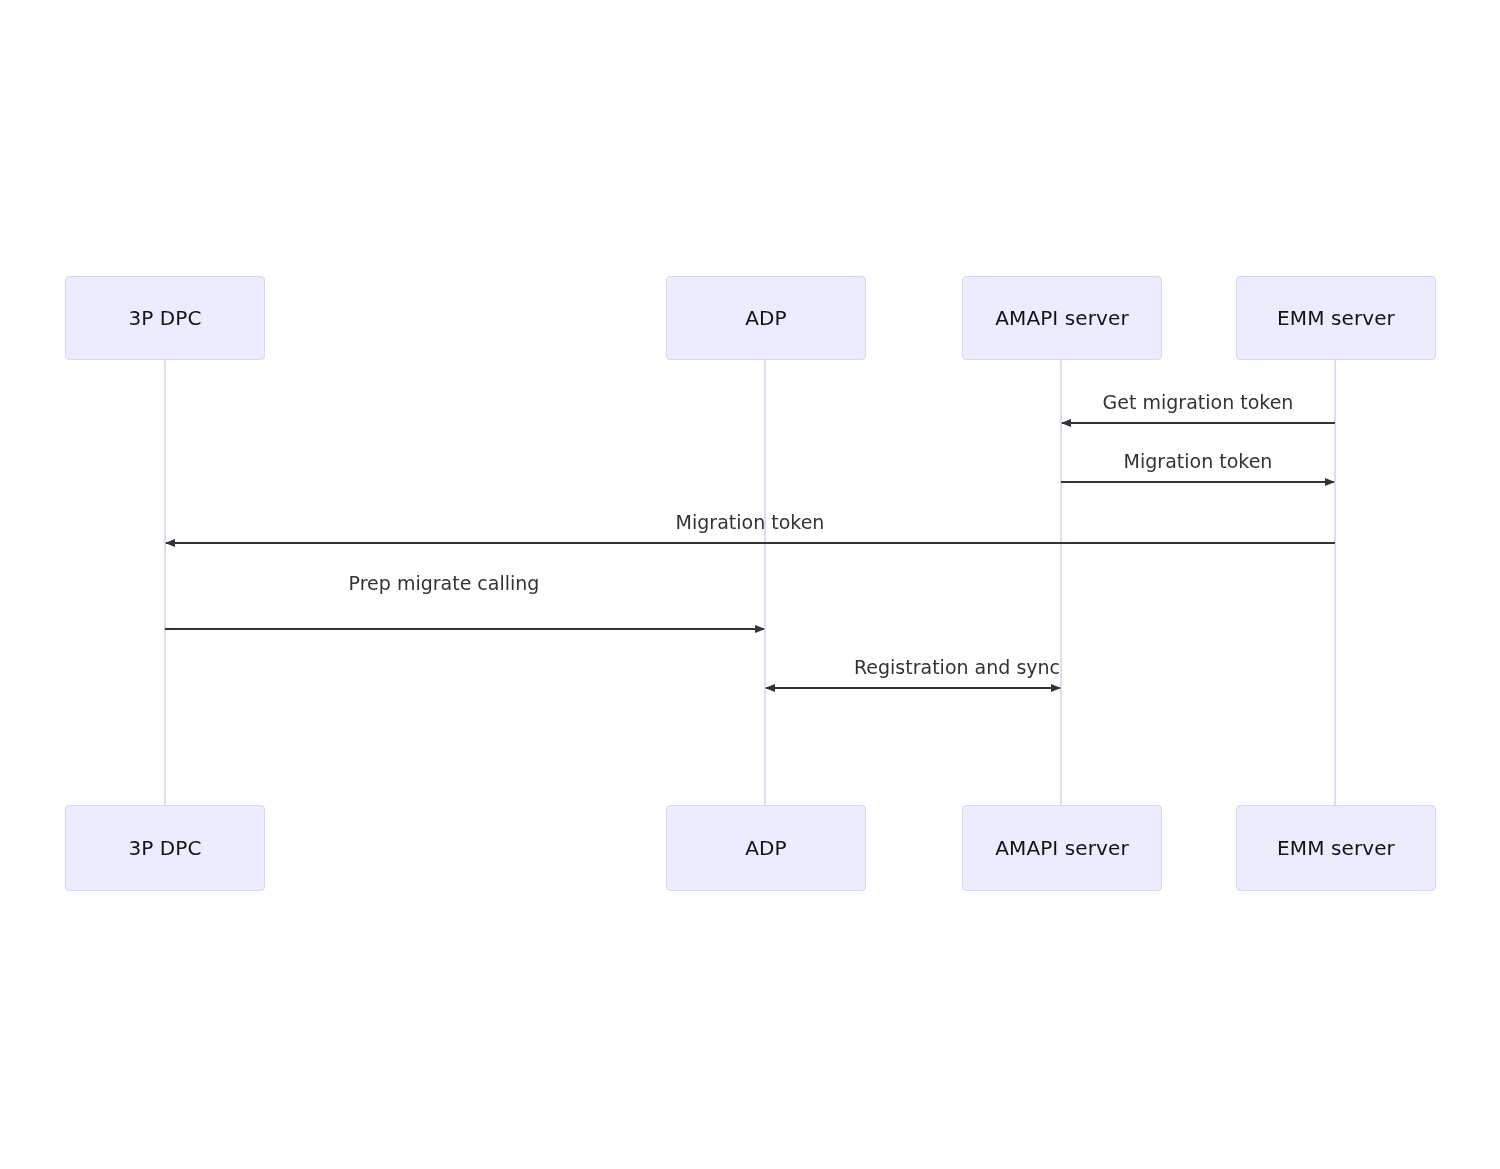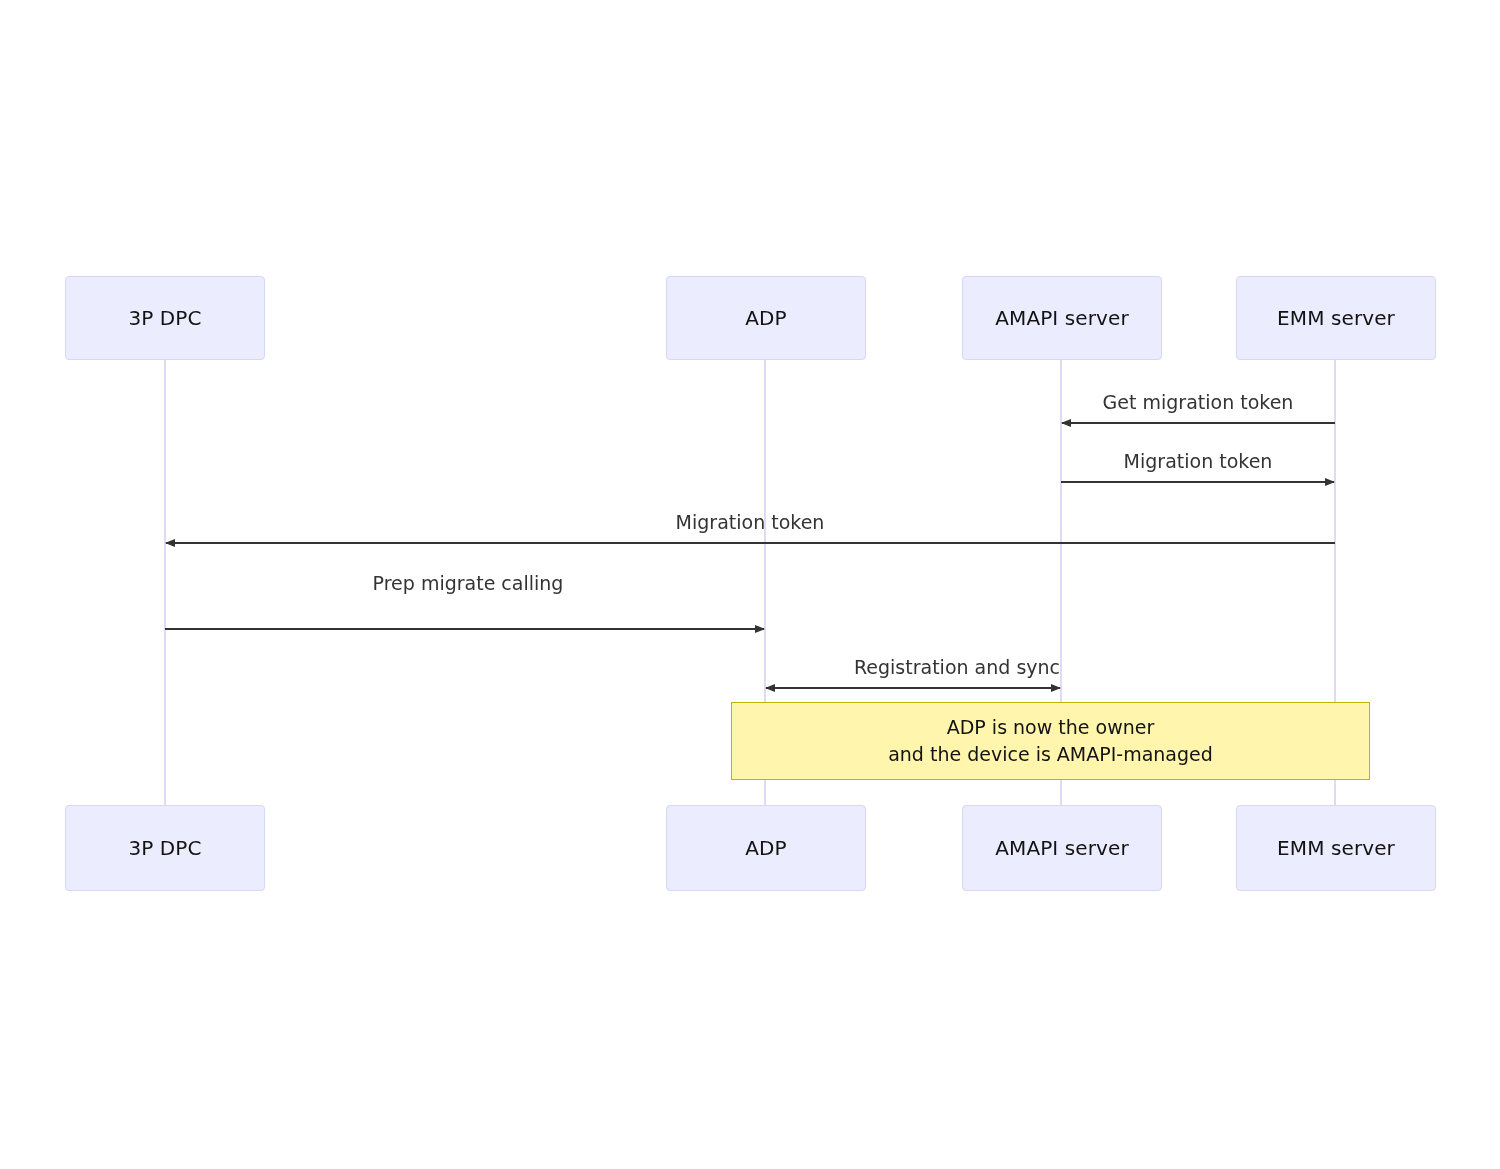--- a/index.html
+++ b/index.html
@@ -115,29 +115,26 @@
       </div>
       <div class="actor-box" style="left: 1236px; top: 276px; width: 200px; height: 84px;">
         <span class="actor-label">EMM server</span>
       </div>
     </div>
 
   <div id="labels">
       <div class="msg-label" style="left: 1198px; top: 390px;">Get migration token</div>
       <div class="msg-label" style="left: 1198px; top: 449px;">Migration token</div>
       <div class="msg-label" style="left: 750px; top: 510px;">Migration token</div>
-      <div class="msg-label" style="left: 468px; top: 571px; text-align: right;">
+      <div class="msg-label" style="left: 444px; top: 571px; text-align: right;">
         <div>Prep migrate calling</div>
       </div>
       <div class="msg-label" style="left: 913px; top: 655px; margin-left: 44px;">Registration and sync</div>
     </div>
 
-  <div class="note-box" id="note-box" style="left: 731px; top: 702px; width: 639px; height: 78px;">
-    <div class="note-text"><span>ADP is now the owner</span><br><span>and the device is AMAPI-managed</span></div>
-  </div>
 
   <div id="bottom-actors">
       <div class="actor-box" style="left: 65px; top: 805px; width: 200px; height: 86px;">
         <span class="actor-label">3P DPC</span>
       </div>
       <div class="actor-box" style="left: 666px; top: 805px; width: 200px; height: 86px;">
         <span class="actor-label">ADP</span>
       </div>
       <div class="actor-box" style="left: 962px; top: 805px; width: 200px; height: 86px;">
         <span class="actor-label">AMAPI server</span>

